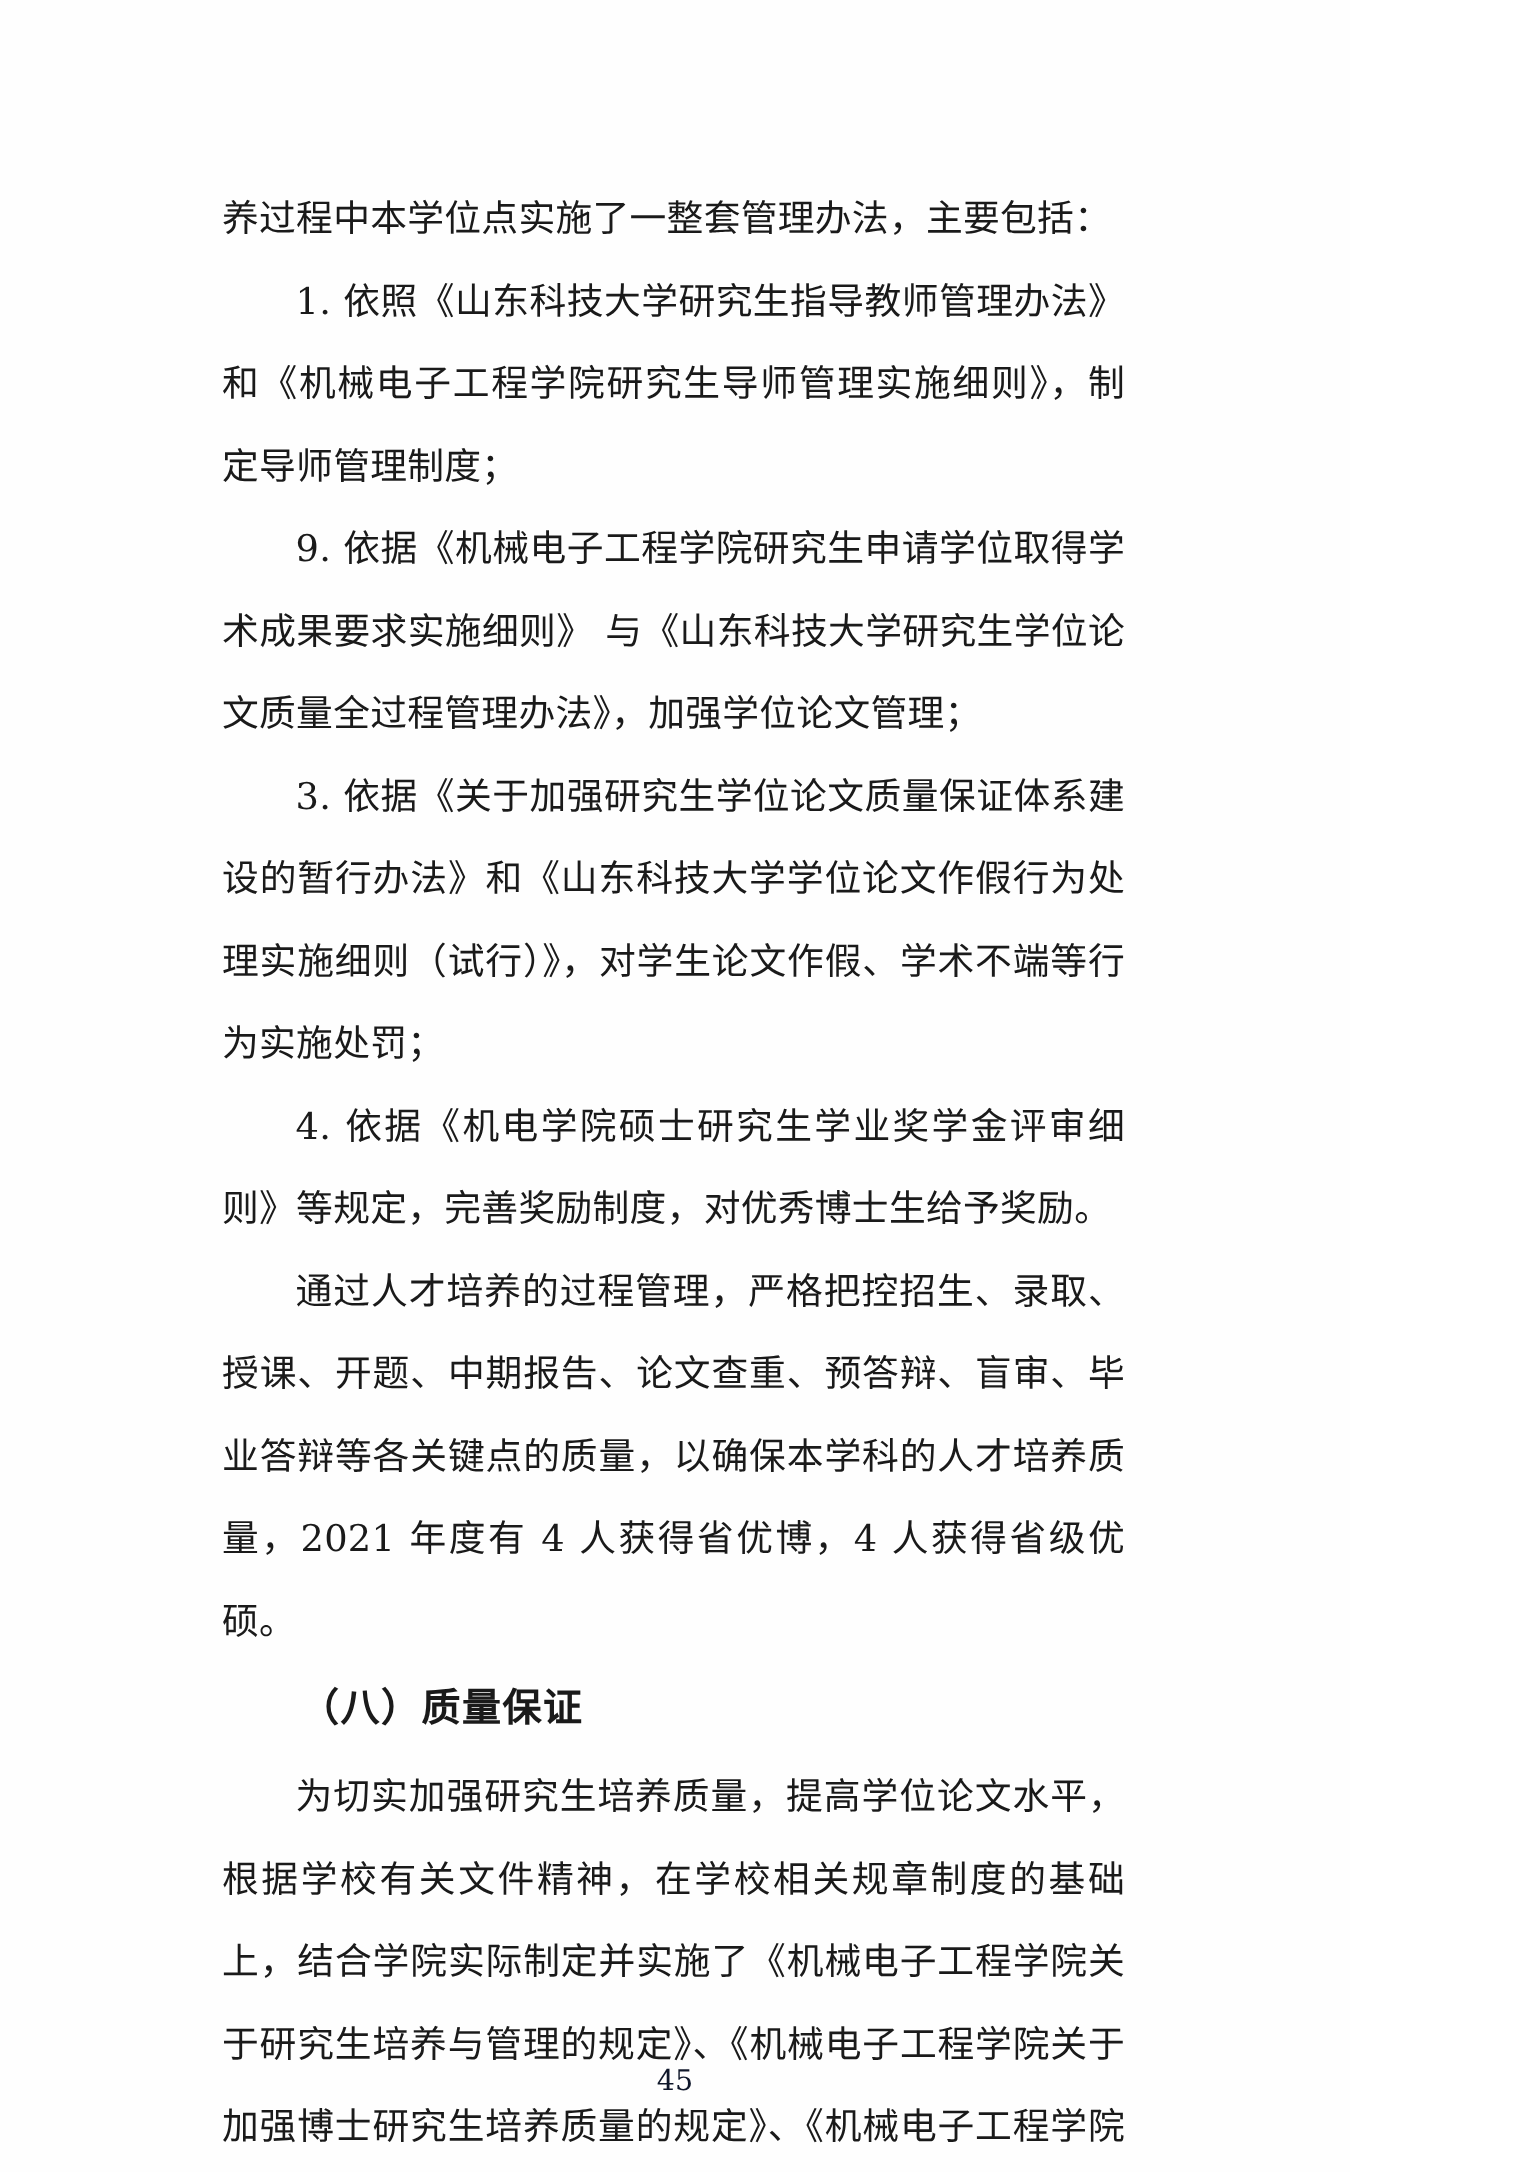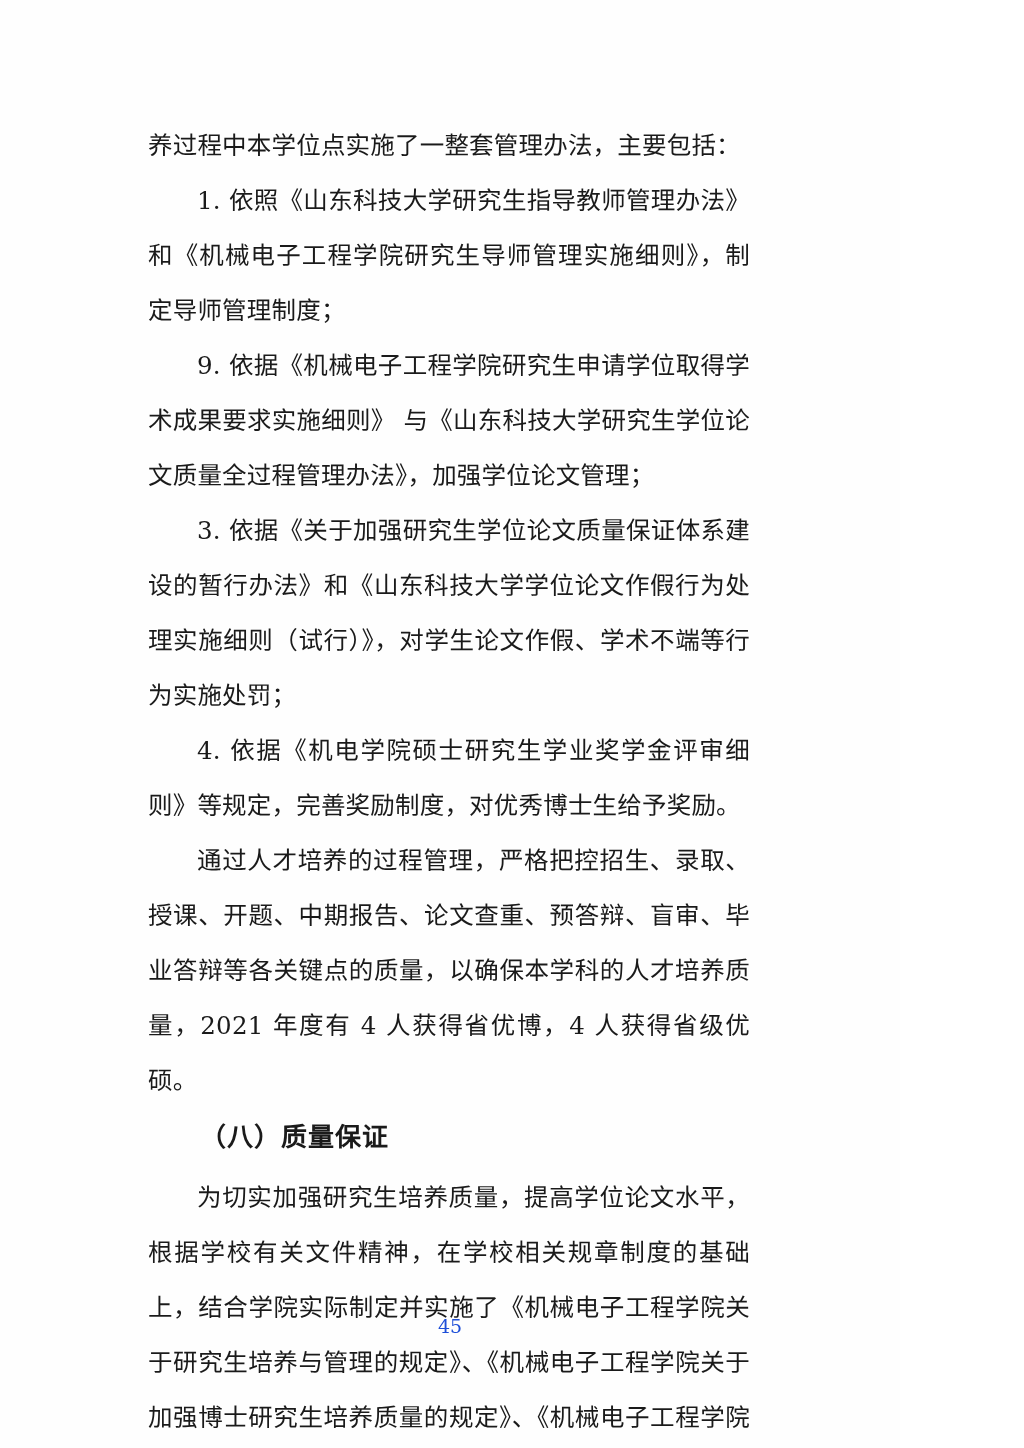--- a/index.html
+++ b/index.html
@@ -36,31 +36,30 @@
     margin: 0;
     text-indent: 2em;
   }
   .heading {
     margin: 0;
     font-weight: bold;
     font-size: 26px;
     line-height: 62px;
     text-indent: 2em;
     letter-spacing: 1px;
-    font-family: Liberation Mono, monospace;
   }
   .page-number {
     position: absolute;
     left: 0;
     right: 0;
-    top: 1315px;
+    top: 1376px;
     text-align: center;
     font-size: 19px;
     font-family: "DejaVu Serif", "Liberation Serif", serif;
-    color: #1d4ed8;
+    color: #0f172a;
   }
 </style>
 </head>
 <body>
 
 <div class="page">
   <div class="doc-body">
     <p class="para">养过程中本学位点实施了一整套管理办法，主要包括：</p>
     <p class="indent">1. 依照《山东科技大学研究生指导教师管理办法》和《机械电子工程学院研究生导师管理实施细则》，制定导师管理制度；</p>
     <p class="indent">9. 依据《机械电子工程学院研究生申请学位取得学术成果要求实施细则》 与《山东科技大学研究生学位论文质量全过程管理办法》，加强学位论文管理；</p>

